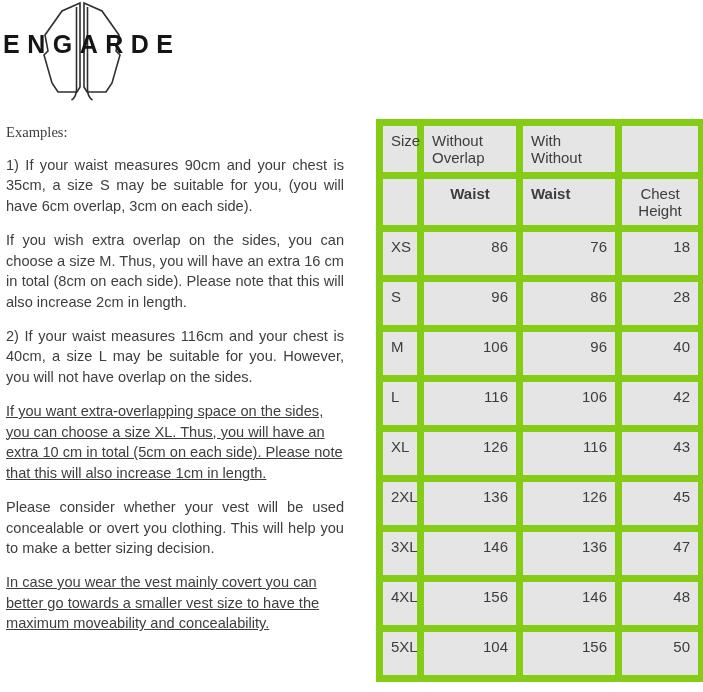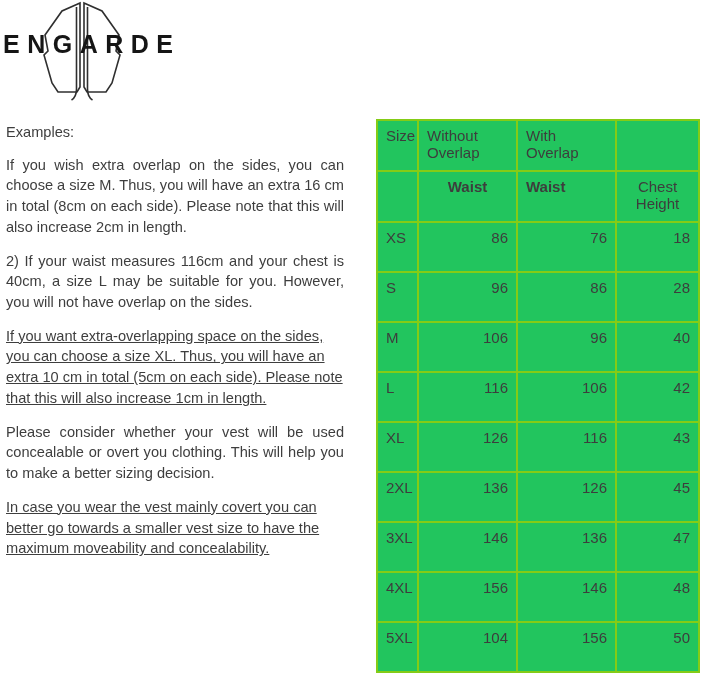--- a/index.html
+++ b/index.html
@@ -52,43 +52,44 @@
     line-height: 1.42;
     color: #3e3e3e;
   }
   .text-col p {
     margin-bottom: 13px;
     text-align: justify;
   }
   .text-col p.intro {
     text-align: left;
     margin-bottom: 12px;
+    font-family: Liberation Serif, serif;
   }
   .text-col p.ragged {
     text-align: left;
     text-decoration: underline;
   }
 
   
   .size-table {
     position: absolute;
     left: 376px;
     top: 119px;
     border-collapse: collapse;
     table-layout: fixed;
     width: 322px;
     font-size: 15px;
     color: #3d3d3d;
   }
   .size-table td {
-    border: 2px solid #84cc16;
+    border: 7px solid #84cc16;
     vertical-align: top;
     padding: 6px 8px;
     height: 50px;
-    background: #22c55e;
+    background: #e5e5e5;
   }
   .size-table tr.hdr td { height: 51px; }
   .td-indent { text-align: left; padding-left: 25px; }
   .td-center { text-align: center; }
   .td-left   { text-align: left; padding-left: 7px; }
   .td-num    { text-align: right; padding-right: 9px; margin-top: 28px; }
   .bold      { font-weight: bold; }
 </style>
 </head>
 <body>
@@ -108,39 +109,40 @@
           <path d="M 44 2 L 26 10 L 9 34 L 12 50 L 8 54 L 16 82 L 22 91 L 41 91 L 44 86 Z" fill="#ffffff"></path>
           <path d="M 40.5 6 L 40.5 88 Q 40.5 96 35.5 99" fill="none"></path>
         </g>
       </g>
     </svg>
     <div class="brand">ENGARDE</div>
   </div>
 
   <div class="text-col">
     <p class="intro">Examples:</p>
+    <p>1) If your waist measures 90cm and your chest is 35cm, a size S may be suitable for you, (you will have 6cm overlap, 3cm on each side).</p>
     <p>If you wish extra overlap on the sides, you can choose a size M. Thus, you will have an extra 16 cm in total (8cm on each side). Please note that this will also increase 2cm in length.</p>
     <p>2) If your waist measures 116cm and your chest is 40cm, a size L may be suitable for you. However, you will not have overlap on the sides.</p>
     <p class="ragged">If you want extra-overlapping space on the sides, you can choose a size XL. Thus, you will have an extra 10 cm in total (5cm on each side). Please note that this will also increase 1cm in length.</p>
     <p>Please consider whether your vest will be used concealable or overt you clothing. This will help you to make a better sizing decision.</p>
     <p class="ragged">In case you wear the vest mainly covert you can better go towards a smaller vest size to have the maximum moveability and concealability.</p>
   </div>
 
   <table class="size-table">
     <colgroup>
       <col style="width:41px">
         <col style="width:99px">
         <col style="width:99px">
         <col style="width:83px">
     </colgroup>
     <tbody>
       <tr class="hdr">
         <td class="td-left">Size</td>
         <td class="td-indent">Without Overlap</td>
-        <td class="td-indent">With Overlap</td>
+        <td class="td-indent">With Without</td>
         <td class="td-center"></td>
       </tr>
       <tr class="hdr">
         <td class="td-left"></td>
         <td class="td-center bold">Waist</td>
         <td class="td-left bold">Waist</td>
         <td class="td-center">Chest Height</td>
       </tr>
       <tr>
         <td class="td-left">XS</td>

